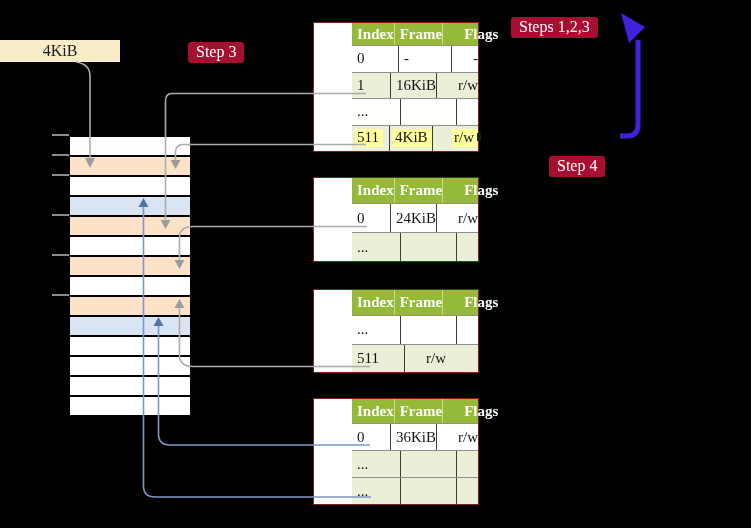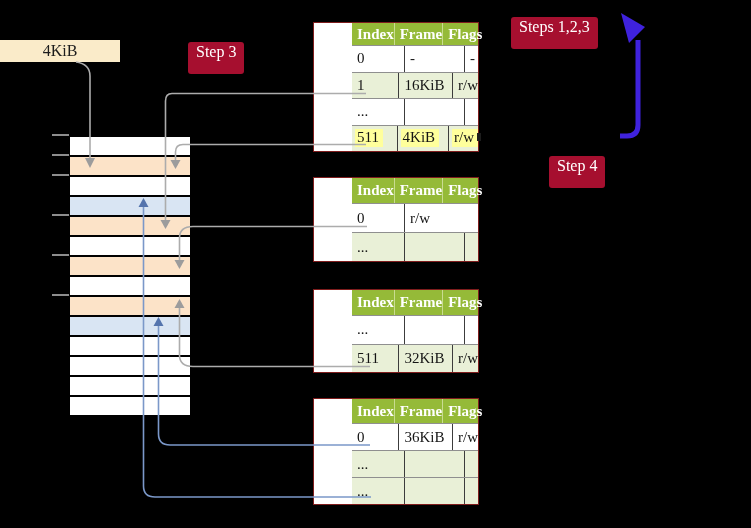--- a/index.html
+++ b/index.html
@@ -9,21 +9,21 @@
   }
   
   #pagebox{
     position:absolute;left:0;top:40px;width:120px;height:22px;
     background:#faebc9;color:#1c1c1c;font-size:16px;
     display:flex;align-items:center;justify-content:center;
   }
   
   .badge{
     position:absolute;color:#ffffff;font-size:16px;line-height:1;
-    padding:2px 8px 14px 8px;border-radius:3px;white-space:nowrap;
+    padding:2px 8px 3px 8px;border-radius:3px;white-space:nowrap;
   }
   .badge.red{background:#a60f2f;}
   .badge.bluev{background:#4c2cec;}
   #b-step0{left:188px;top:42px;}
   #b-steps123{left:511px;top:17px;}
   #b-steps1234{left:649px;top:15px;}
   #b-step4{left:521px;top:156px;margin-left:28px;}
   
   #memcol{position:absolute;left:70px;top:135px;width:120px;border-top:2px solid #000;}
   .mrow{height:20px;box-sizing:border-box;border-bottom:2px solid #000;}
@@ -43,21 +43,21 @@
   .trow.tbody-row.shaded{background:#e9f0d7;}
   .tcell{
     box-sizing:border-box;padding-left:5px;font-size:15px;color:#141414;
     display:flex;align-items:center;white-space:nowrap;overflow:visible;
   }
   .thead .tcell{color:#ffffff;font-weight:bold;border-right:1px solid #c9dc91;}
   .tbody-row .tcell{border-right:1px solid #3c3c3c;}
   .tcell:last-child{border-right:none !important;}
   .c0{width:53px;}
   .c1{width:60px;}
-  .c2{flex:1;}
+  .c2{flex:1;margin-left:16px;}
   .hl{background:#ffff9c;padding:0 4px 1px 2px;margin-left:-2px;}
   #t0{top:22px;--hh:22px;--rh:25.5px;}
   #t1{top:177px;--hh:25px;--rh:28px;}
   #t2{top:289px;--hh:25px;--rh:27.5px;}
   #t3{top:398px;--hh:24px;--rh:26px;}
   
   #overlay{position:absolute;left:0;top:0;pointer-events:none;}
   .gline{stroke:#acacac;stroke-width:1.6;fill:none;}
   .ghead{fill:#9c9c9c;stroke:none;}
   .bline{stroke:#7b98c9;stroke-width:1.6;fill:none;}
@@ -158,20 +158,23 @@
   <div class="ptable" id="t1">
       <div class="trow thead">
         <div class="tcell c0">Index</div>
         <div class="tcell c1">Frame</div>
         <div class="tcell c2">Flags</div>
       </div>
       <div class="trow tbody-row">
         <div class="tcell c0">
           <span>0</span>
         </div>
+        <div class="tcell c1">
+          <span>24KiB</span>
+        </div>
         <div class="tcell c2">
           <span>r/w</span>
         </div>
       </div>
       <div class="trow tbody-row shaded">
         <div class="tcell c0">
           <span>...</span>
         </div>
         <div class="tcell c1"></div>
         <div class="tcell c2"></div>
@@ -186,23 +189,20 @@
       <div class="trow tbody-row">
         <div class="tcell c0">
           <span>...</span>
         </div>
         <div class="tcell c1"></div>
         <div class="tcell c2"></div>
       </div>
       <div class="trow tbody-row shaded">
         <div class="tcell c0">
           <span>511</span>
-        </div>
-        <div class="tcell c1">
-          <span>32KiB</span>
         </div>
         <div class="tcell c2">
           <span>r/w</span>
         </div>
       </div>
     </div>
   <div class="ptable" id="t3">
       <div class="trow thead">
         <div class="tcell c0">Index</div>
         <div class="tcell c1">Frame</div>

